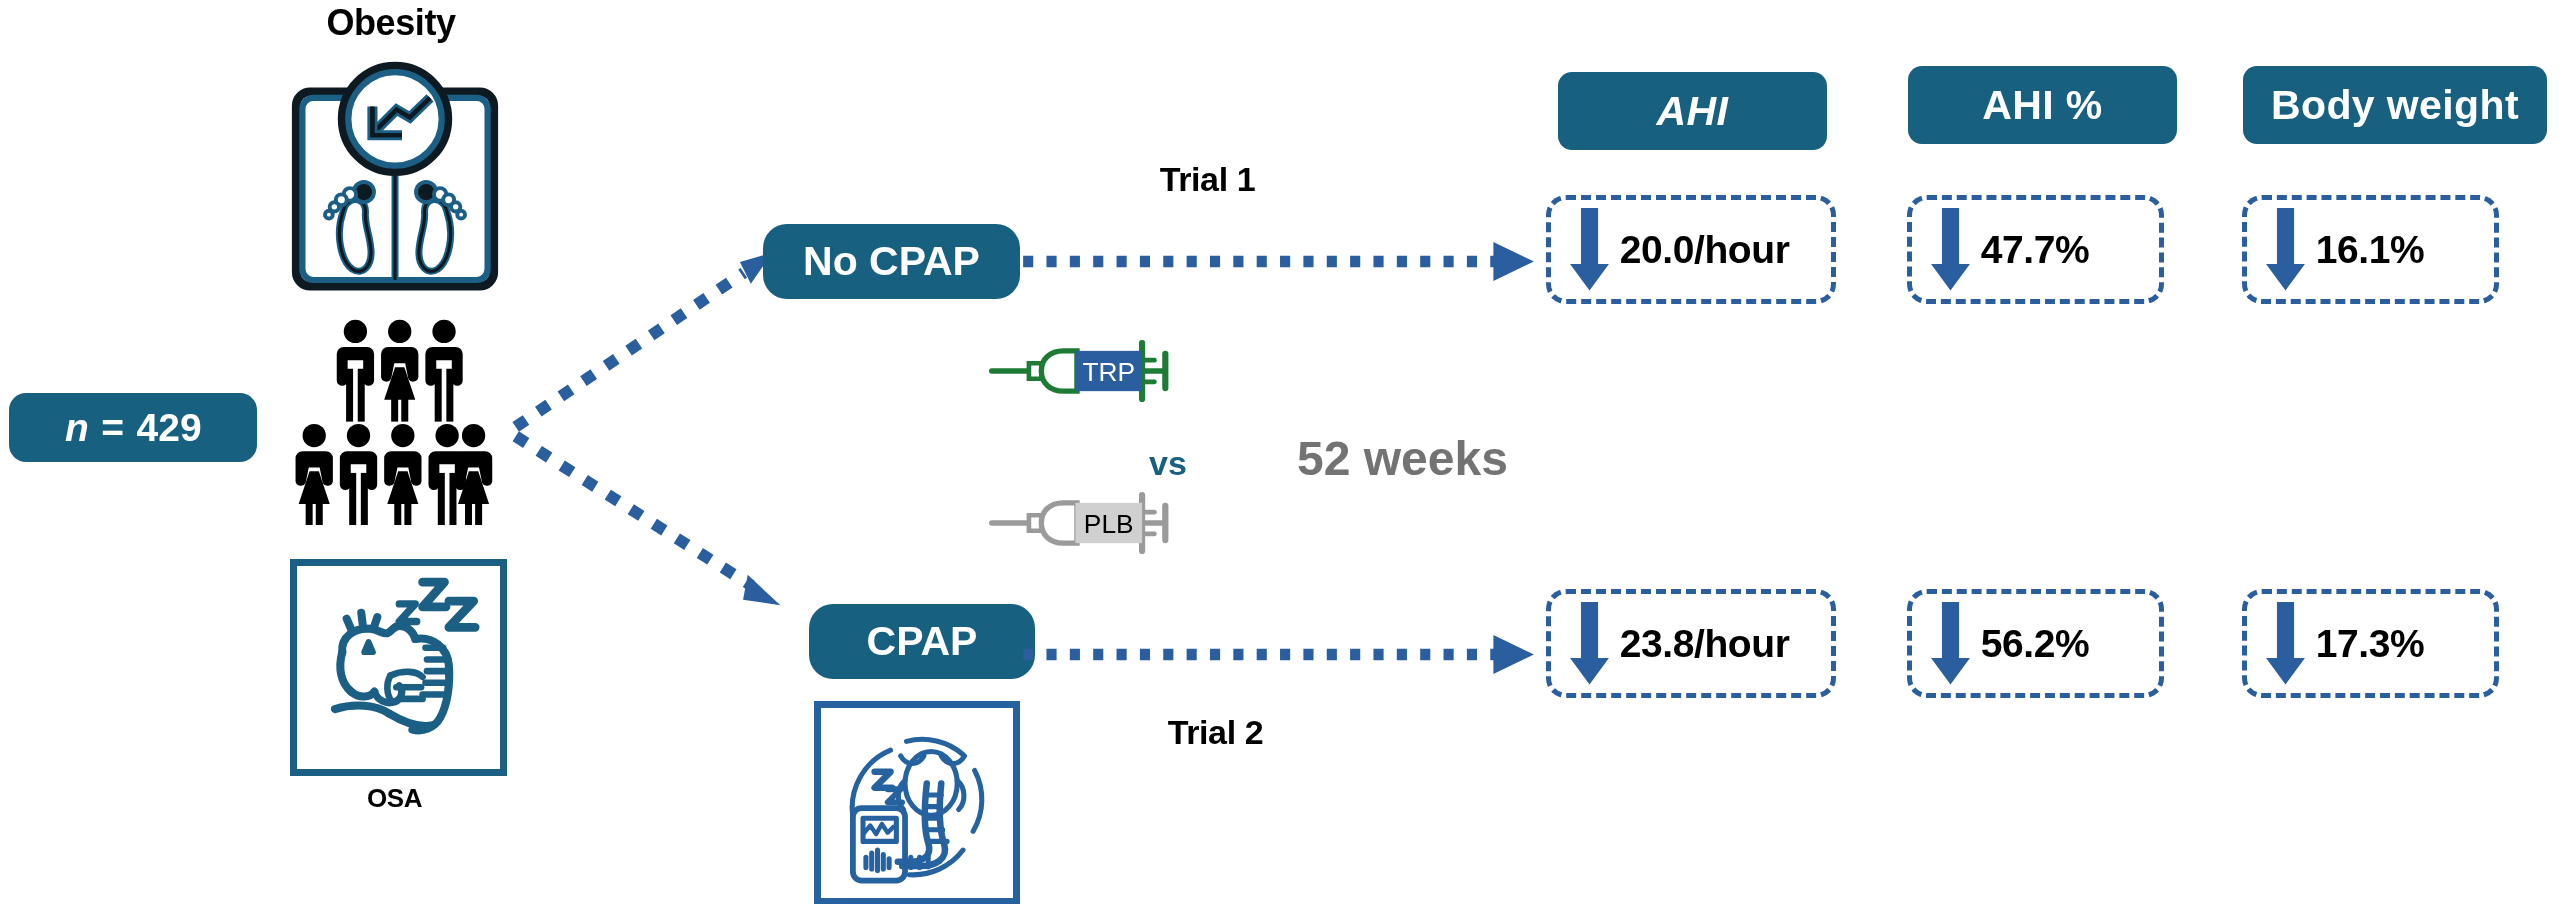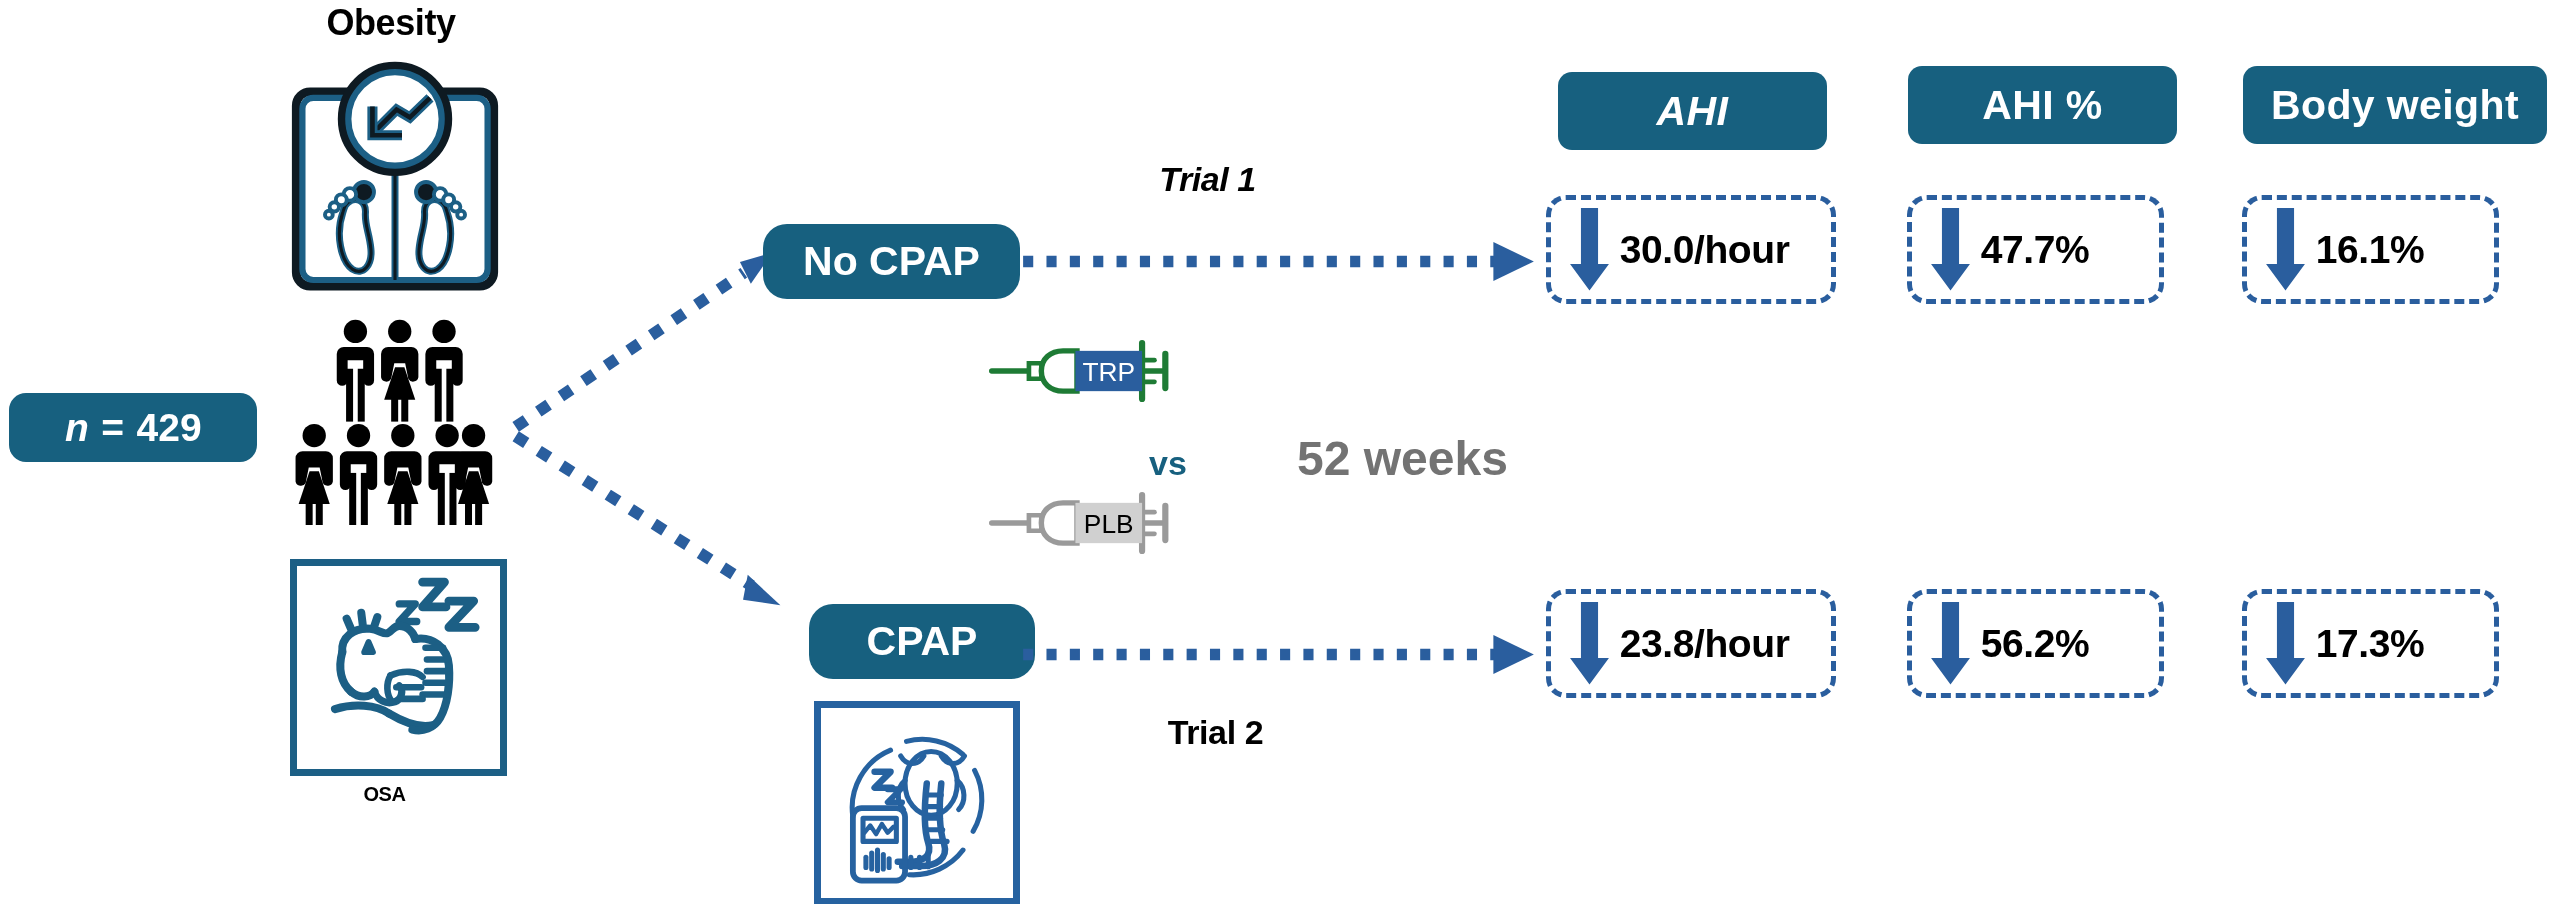--- a/index.html
+++ b/index.html
@@ -202,32 +202,32 @@
 
           <path d="M128,150 C146,142 164,144 172,152" stroke-width="9"></path>
           <path d="M136,166 h34" stroke-width="9"></path>
           <path d="M142,182 h30" stroke-width="9"></path>
           <path d="M128,150 C122,160 122,176 130,186" stroke-width="9"></path>
         </g>
       </svg>
     </div>
   </div>
 
-  <div class="abs blk-label" style="left:276px;top:783px;width:217px;font-size:20px;">OSA</div>
+  <div class="abs blk-label" style="left:286px;top:783px;width:217px;font-size:26px;">OSA</div>
 
   <svg class="abs" style="left:483px;top:187px;width:327px;height:483px;" viewBox="0 0 420 620" width="327" height="483">
 
     <line x1="42" y1="308" x2="335" y2="110" stroke="#2A5E9E" stroke-width="15" stroke-dasharray="16 19" stroke-linecap="butt"></line>
     <polygon points="372,84 330,96 344,124" fill="#2A5E9E"></polygon>
 
     <line x1="42" y1="320" x2="345" y2="512" stroke="#2A5E9E" stroke-width="15" stroke-dasharray="16 19" stroke-linecap="butt"></line>
     <polygon points="382,537 340,498 334,530" fill="#2A5E9E"></polygon>
   </svg>
 
-  <div class="abs blk-label" style="left:1114px;top:160px;width:187px;font-size:34px;font-style:italic;">Trial 1</div>
+  <div class="abs blk-label" style="left:1114px;top:160px;width:187px;font-size:34px;">Trial 1</div>
 
   <div class="abs pill" style="left:763px;top:224px;width:257px;height:75px;font-size:41px;">No CPAP</div>
 
   <svg class="abs" style="left:1020px;top:234px;width:545px;height:55px;" viewBox="0 0 700 70" width="545" height="55">
     <line x1="4" y1="35" x2="612" y2="35" stroke="#2A5E9E" stroke-width="15" stroke-dasharray="13 17" stroke-linecap="butt"></line>
     <polygon points="660,35 608,10 608,60" fill="#2A5E9E"></polygon>
   </svg>
 
   <div class="abs pill" style="left:793px;top:604px;width:226px;height:75px;font-size:41px;margin-left:16px;">CPAP</div>
 
@@ -325,21 +325,21 @@
   <div class="abs col-head" style="left:1558px;top:72px;width:269px;height:78px;font-style:italic;">AHI</div>
 
   <div class="abs col-head" style="left:1908px;top:66px;width:269px;height:78px;">AHI %</div>
 
   <div class="abs col-head" style="left:2243px;top:66px;width:304px;height:78px;">Body weight</div>
 
   <div class="abs result-box" style="left:1546px;top:195px;width:290px;height:109px;">
     <svg width="39" height="84" viewBox="0 0 50 108">
       <polygon points="14,0 36,0 36,72 50,72 25,106 0,72 14,72" fill="#2A5E9E"></polygon>
     </svg>
-    <span class="result-val">30.0/hour</span>
+    <span class="result-val">20.0/hour</span>
   </div>
 
   <div class="abs result-box" style="left:1907px;top:195px;width:257px;height:109px;">
     <svg width="39" height="84" viewBox="0 0 50 108">
       <polygon points="14,0 36,0 36,72 50,72 25,106 0,72 14,72" fill="#2A5E9E"></polygon>
     </svg>
     <span class="result-val">47.7%</span>
   </div>
 
   <div class="abs result-box" style="left:2242px;top:195px;width:257px;height:109px;">

